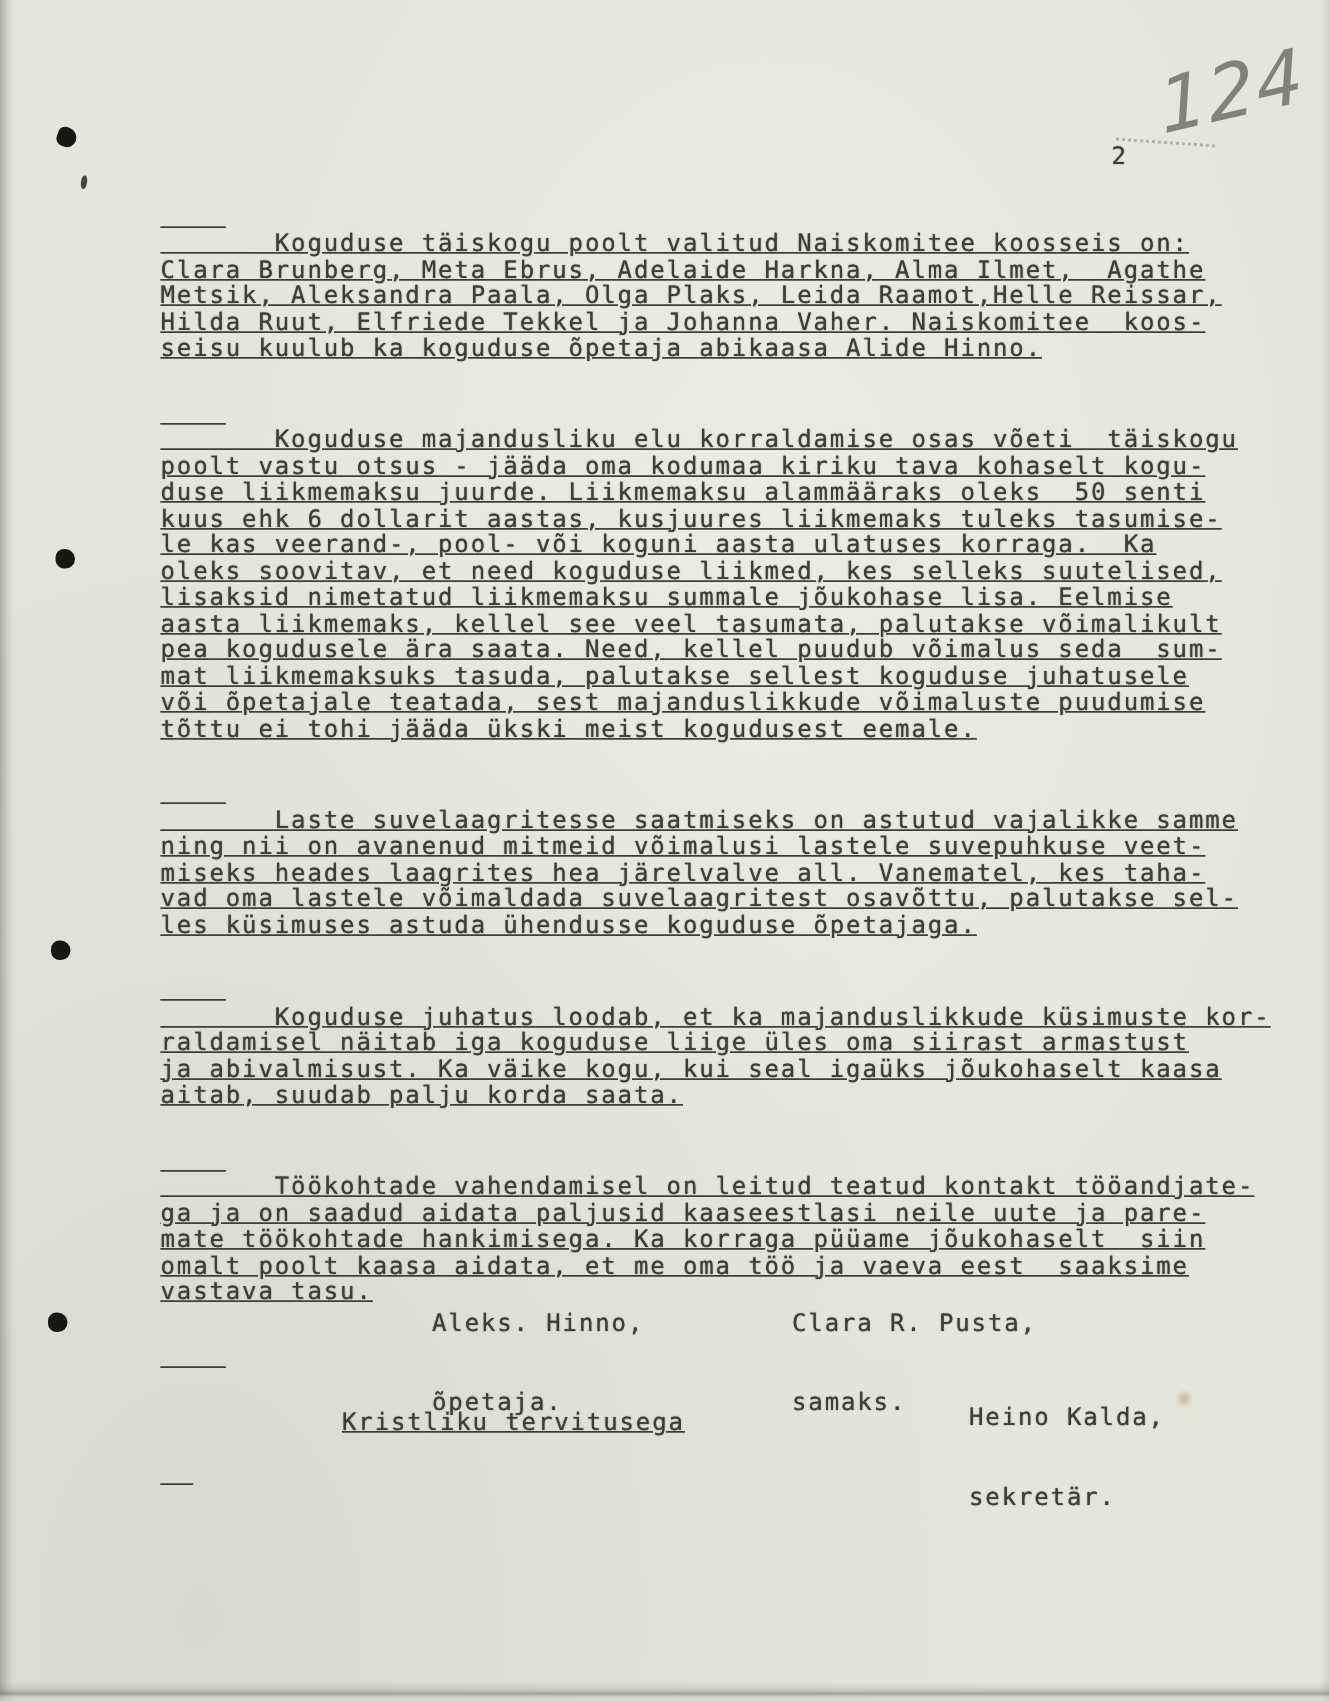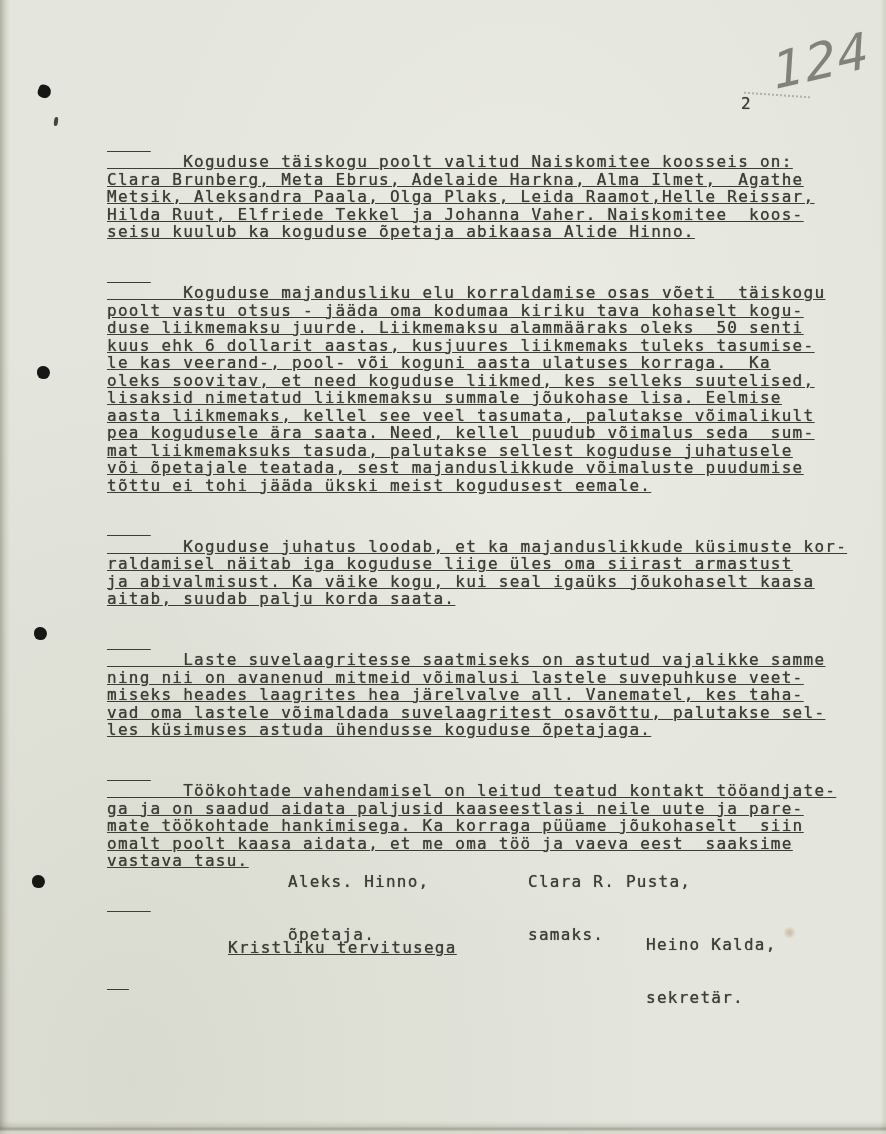--- a/index.html
+++ b/index.html
@@ -129,29 +129,29 @@
 duse liikmemaksu juurde. Liikmemaksu alammääraks oleks  50 senti
 kuus ehk 6 dollarit aastas, kusjuures liikmemaks tuleks tasumise-
 le kas veerand-, pool- või koguni aasta ulatuses korraga.  Ka
 oleks soovitav, et need koguduse liikmed, kes selleks suutelised,
 lisaksid nimetatud liikmemaksu summale jõukohase lisa. Eelmise
 aasta liikmemaks, kellel see veel tasumata, palutakse võimalikult
 pea kogudusele ära saata. Need, kellel puudub võimalus seda  sum-
 mat liikmemaksuks tasuda, palutakse sellest koguduse juhatusele
 või õpetajale teatada, sest majanduslikkude võimaluste puudumise
 tõttu ei tohi jääda ükski meist kogudusest eemale.</div>
-    <div class="para">       Koguduse juhatus loodab, et ka majanduslikkude küsimuste kor-
-raldamisel näitab iga koguduse liige üles oma siirast armastust
-ja abivalmisust. Ka väike kogu, kui seal igaüks jõukohaselt kaasa
-aitab, suudab palju korda saata.</div>
     <div class="para">       Laste suvelaagritesse saatmiseks on astutud vajalikke samme
 ning nii on avanenud mitmeid võimalusi lastele suvepuhkuse veet-
 miseks heades laagrites hea järelvalve all. Vanematel, kes taha-
 vad oma lastele võimaldada suvelaagritest osavõttu, palutakse sel-
 les küsimuses astuda ühendusse koguduse õpetajaga.</div>
+    <div class="para">       Koguduse juhatus loodab, et ka majanduslikkude küsimuste kor-
+raldamisel näitab iga koguduse liige üles oma siirast armastust
+ja abivalmisust. Ka väike kogu, kui seal igaüks jõukohaselt kaasa
+aitab, suudab palju korda saata.</div>
     <div class="para">       Töökohtade vahendamisel on leitud teatud kontakt tööandjate-
 ga ja on saadud aidata paljusid kaaseestlasi neile uute ja pare-
 mate töökohtade hankimisega. Ka korraga püüame jõukohaselt  siin
 omalt poolt kaasa aidata, et me oma töö ja vaeva eest  saaksime
 vastava tasu.</div>
     <div class="closing">Kristliku tervitusega</div>
   </div>
 
   <div class="typed sig sig-1">
     <div class="sig-name">Aleks. Hinno,</div>

